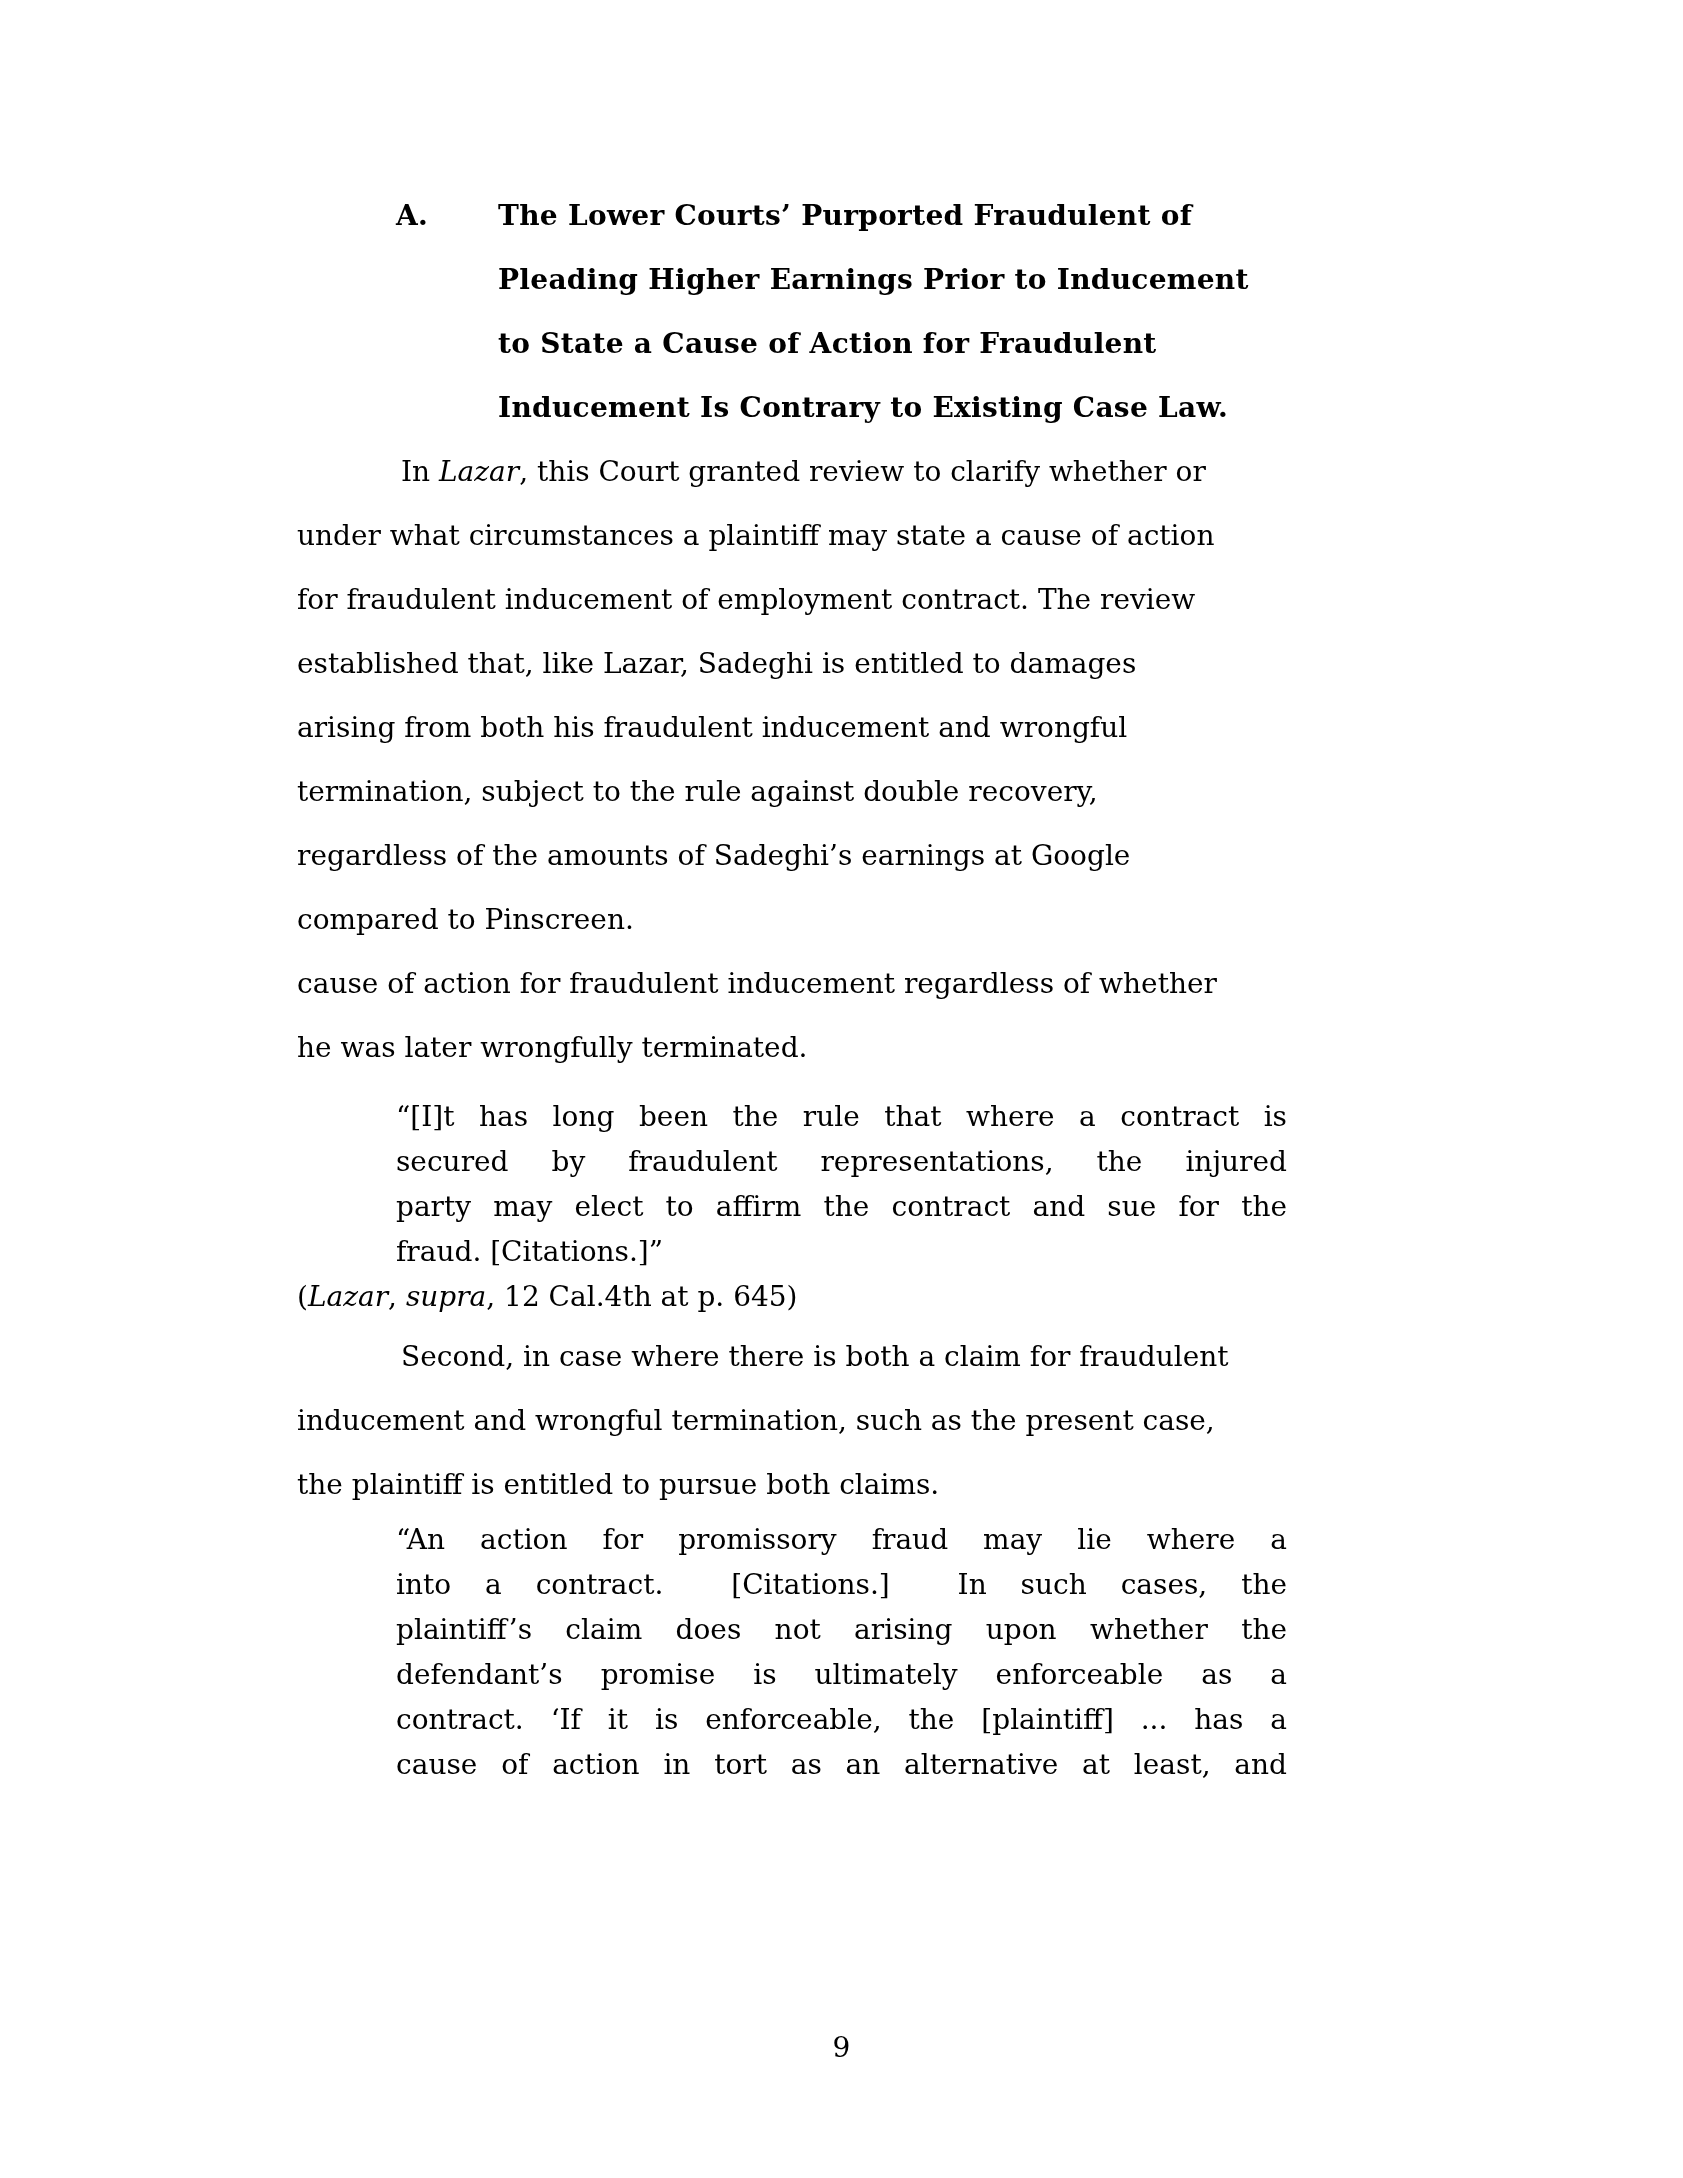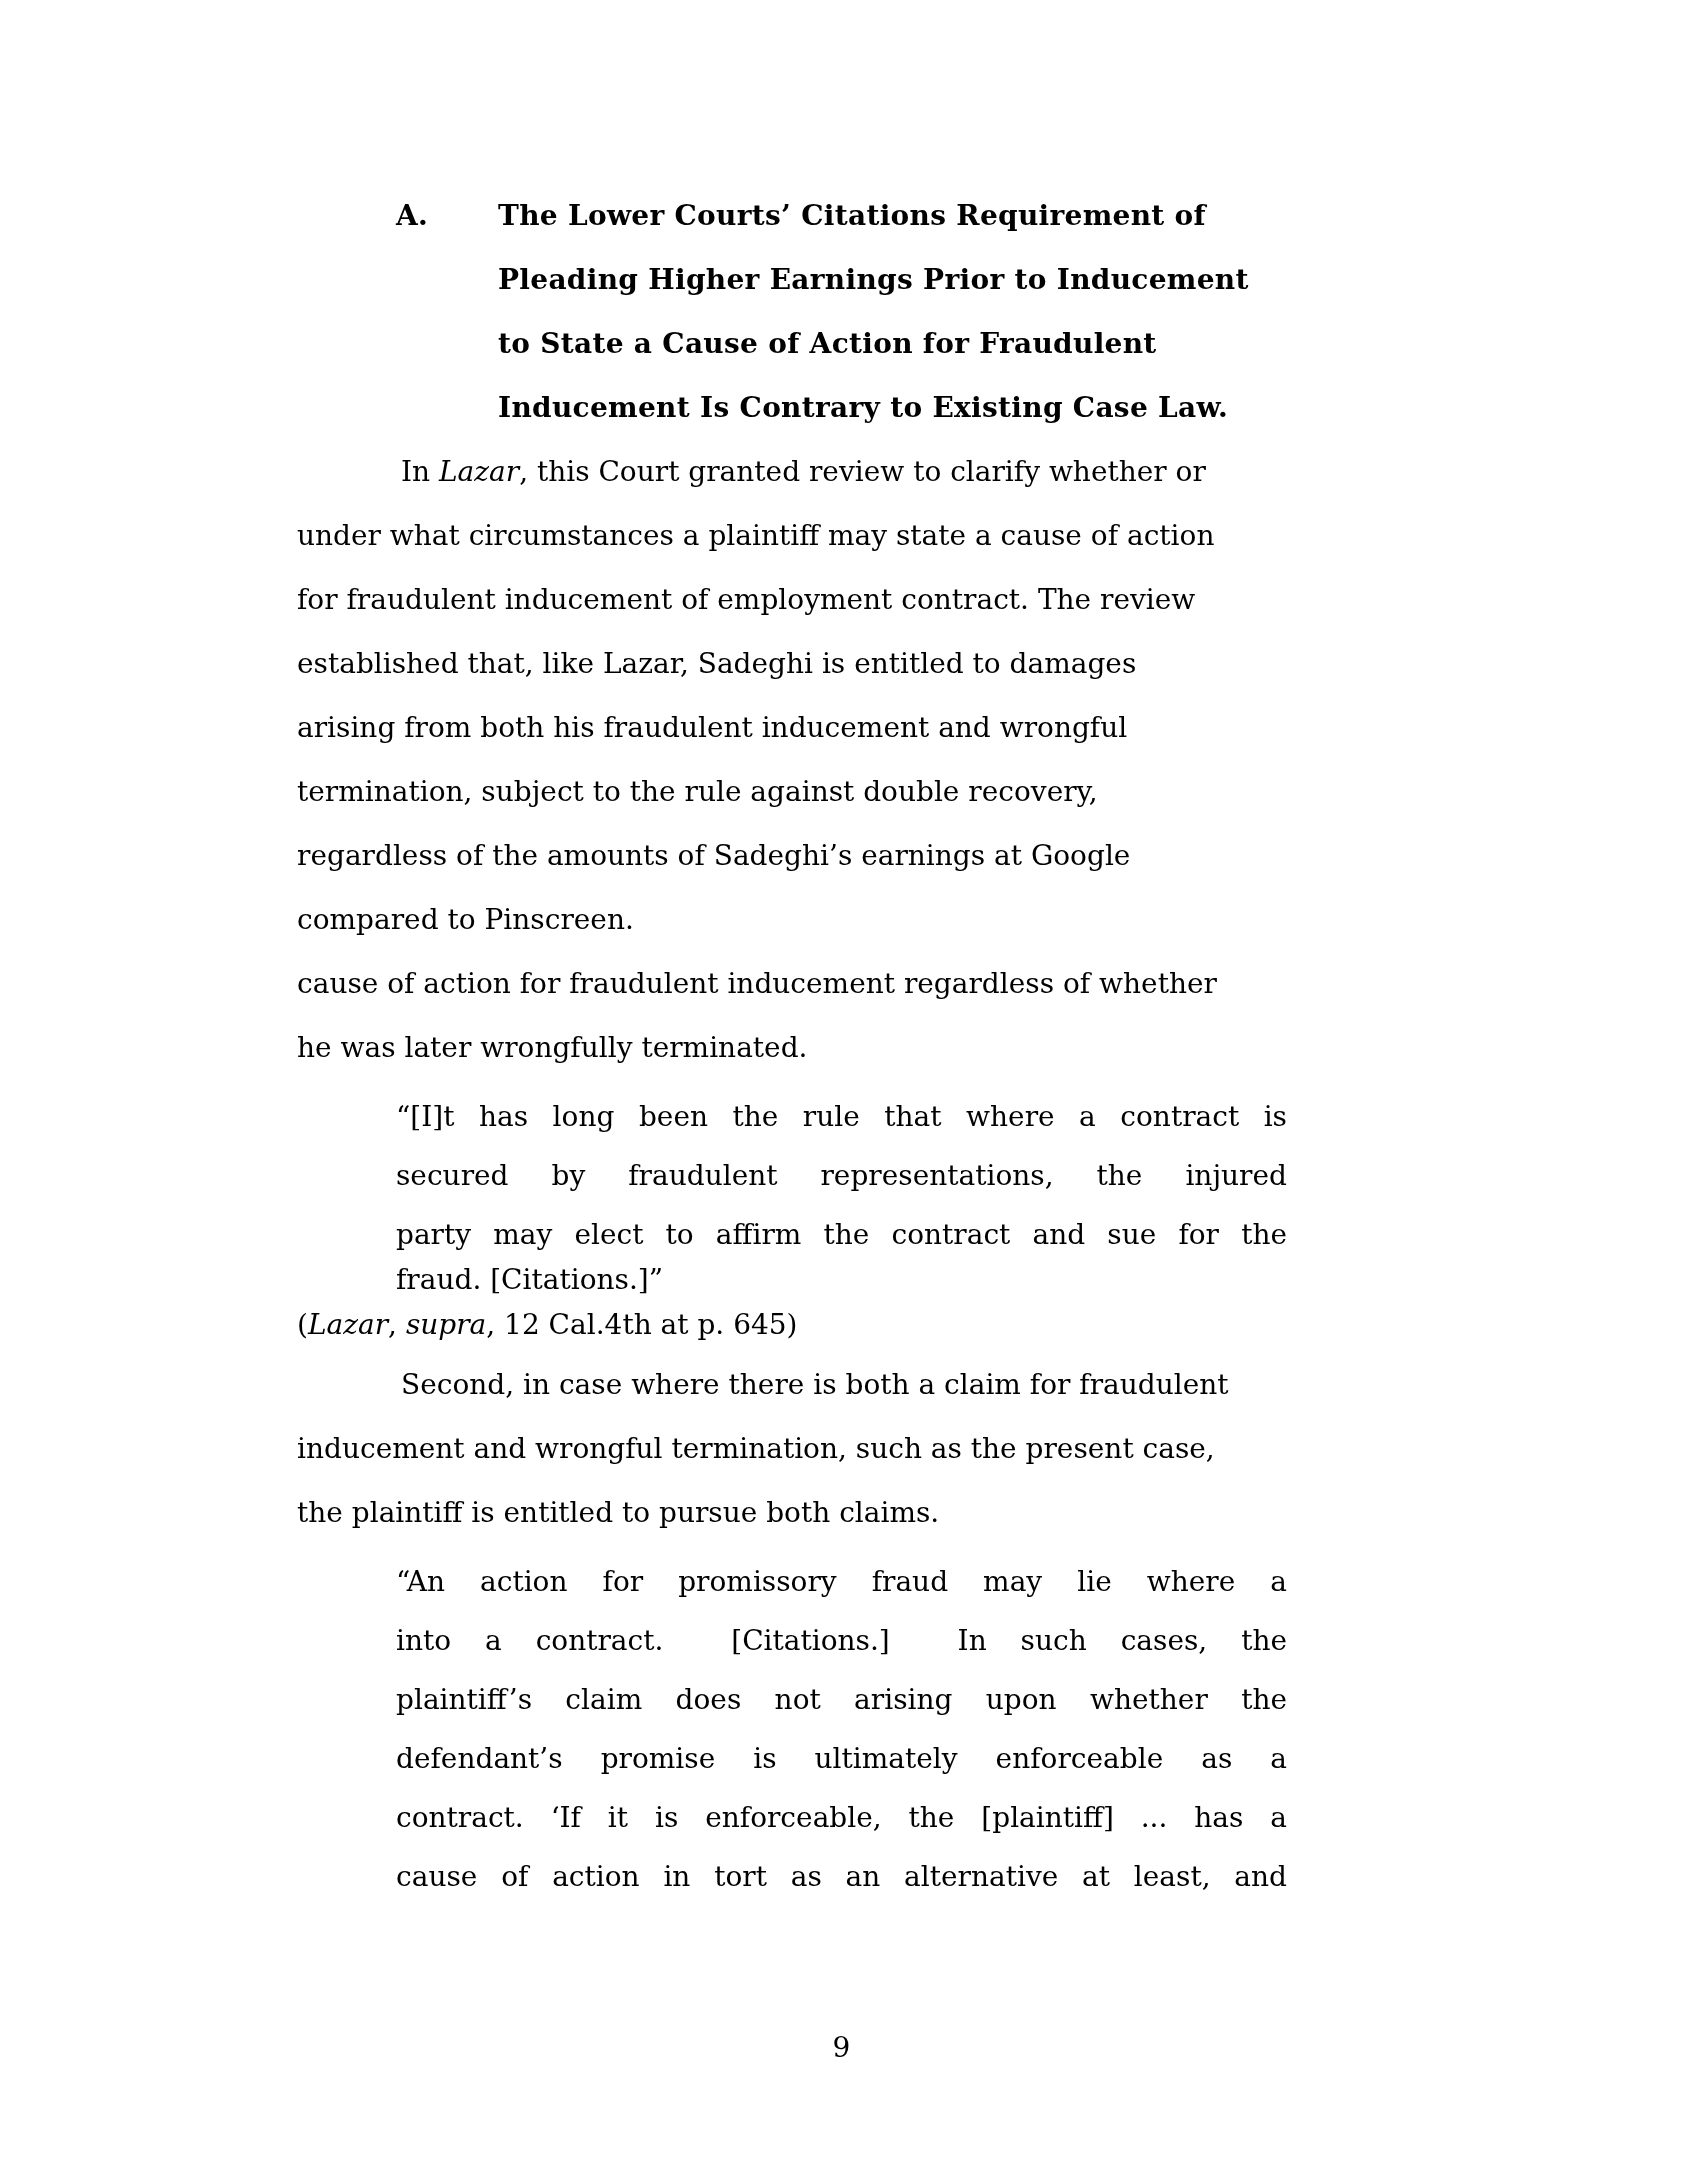--- a/index.html
+++ b/index.html
@@ -36,21 +36,20 @@
   .indent { padding-left: 104px; }
   .bquote {
     margin-left: 99px;
     width: 891px;
     font-size: 28px;
     line-height: 45px;
   }
   .q-just {
     text-align: justify;
     text-align-last: justify;
-    margin-top: 14px;
   }
   .q-last {
     text-align: left;
   }
   .cite-line {
     font-size: 28px;
     line-height: 45px;
     white-space: nowrap;
   }
   .mt14 { margin-top: 14px; }
@@ -66,21 +65,21 @@
     line-height: 45px;
   }
 </style>
 </head>
 <body>
 
 <div class="page">
 
   <div class="heading">
     <span class="heading-label">A.</span>
-    <div>The Lower Courts’ Citations Requirement of</div>
+    <div>The Lower Courts’ Purported Fraudulent of</div>
     <div>Pleading Higher Earnings Prior to Inducement</div>
     <div>to State a Cause of Action for Fraudulent</div>
     <div>Inducement Is Contrary to Existing Case Law.</div>
   </div>
 
   <div class="para">
     <div class="body-line indent"><span>In </span><span class="ital">Lazar</span><span>, this Court granted review to clarify whether or</span></div>
     <div class="body-line">under what circumstances a plaintiff may state a cause of action</div>
     <div class="body-line">for fraudulent inducement of employment contract. The review</div>
     <div class="body-line">established that, like Lazar, Sadeghi is entitled to damages</div>

